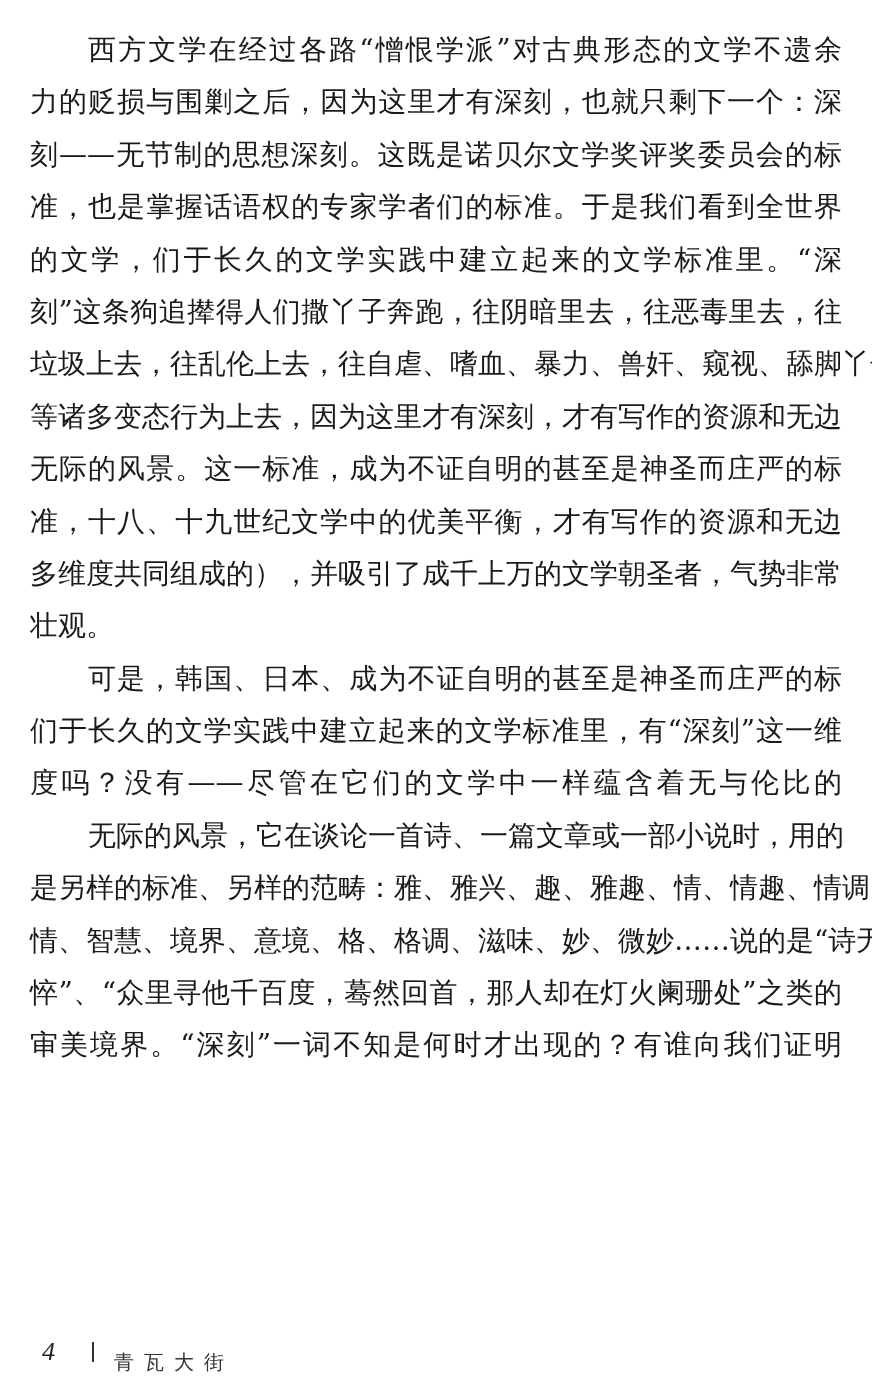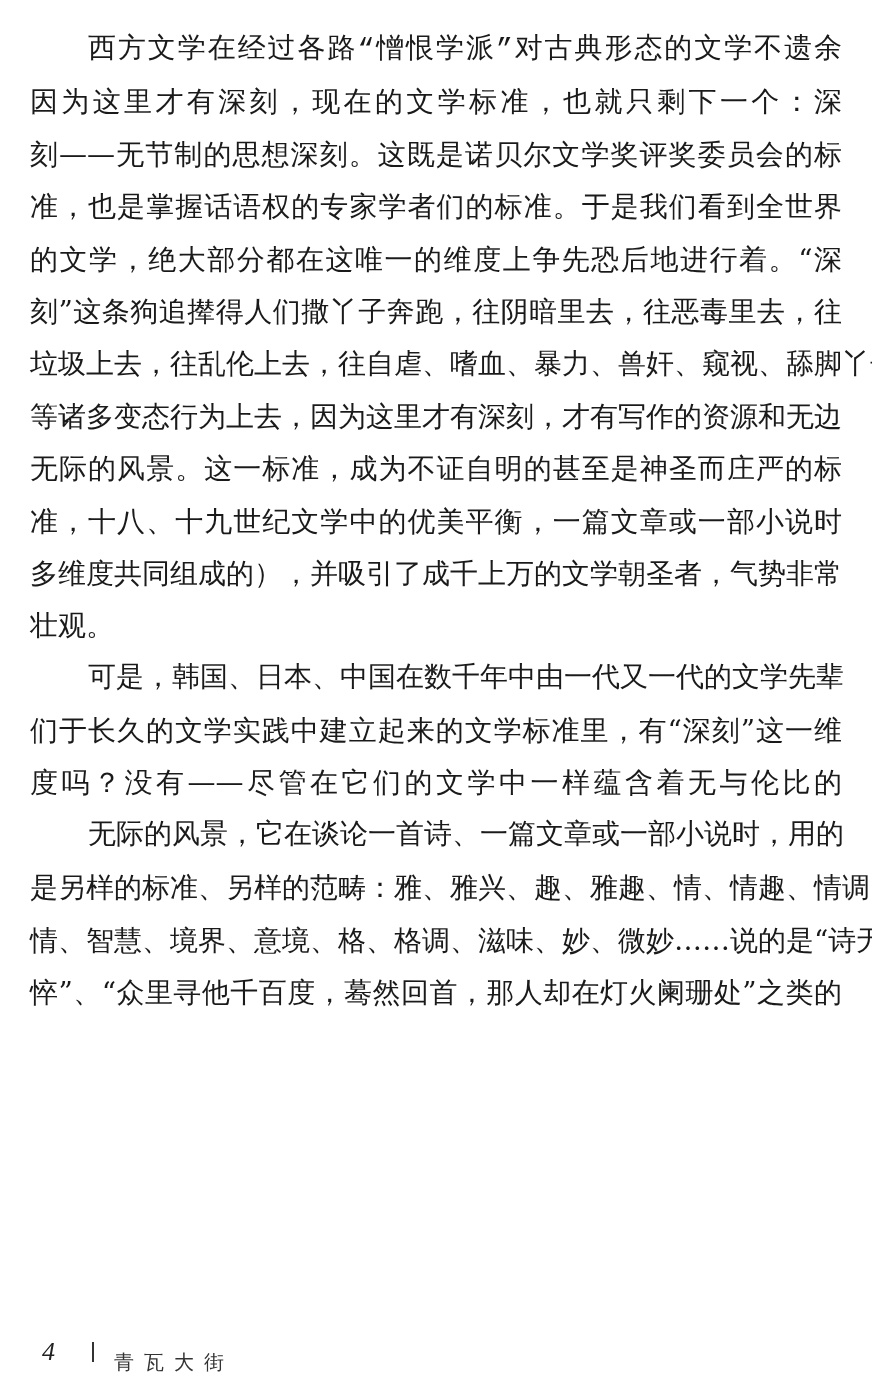--- a/index.html
+++ b/index.html
@@ -2,48 +2,49 @@
 <html><head>
 <meta charset="utf-8">
 <style>
   html, body { margin: 0; padding: 0; background: #ffffff; }
   body { width: 872px; height: 1391px; position: relative; overflow: hidden;
          font-family: "DejaVu Serif", "Liberation Serif", serif; color: #1a1a1a; }
   .page { position: absolute; left: 30px; top: 24px; width: 812px; }
   .line { height: 52.4px; line-height: 52.4px; font-size: 28px; white-space: nowrap;
           text-align: justify; text-align-last: justify; letter-spacing: 0; }
   .line.last { text-align-last: left; }
-  .line.indent { padding-left: 58px; font-family: Liberation Mono, monospace; }
+  .line.indent { padding-left: 58px; }
   .footer { position: absolute; left: 42px; top: 1334px; height: 36px; display: flex; align-items: center; }
   .pnum { font-family: "Liberation Serif", serif; font-style: italic; font-size: 26px; color: #222; width: 36px; }
   .sep { width: 2px; height: 20px; background: #333; margin-left: 14px; margin-right: 20px; }
   .title { font-family: Liberation Mono, monospace; font-size: 20px; letter-spacing: 10px; color: #333; margin-top: 20px; }
 </style>
 </head>
 <body>
 
 <div class="page">
   <div class="line indent">西方文学在经过各路“憎恨学派”对古典形态的文学不遗余</div>
-  <div class="line">因为这里才有深刻，现在的文学标准，也就只剩下一个：深</div>
+  <div class="line">力的贬损与围剿之后，因为这里才有深刻，也就只剩下一个：深</div>
   <div class="line">刻——无节制的思想深刻。这既是诺贝尔文学奖评奖委员会的标</div>
   <div class="line">准，也是掌握话语权的专家学者们的标准。于是我们看到全世界</div>
-  <div class="line">的文学，绝大部分都在这唯一的维度上争先恐后地进行着。“深</div>
+  <div class="line">的文学，们于长久的文学实践中建立起来的文学标准里。“深</div>
   <div class="line">刻”这条狗追撵得人们撒丫子奔跑，往阴暗里去，往恶毒里去，往</div>
   <div class="line">垃圾上去，往乱伦上去，往自虐、嗜血、暴力、兽奸、窥视、舔脚丫子</div>
   <div class="line">等诸多变态行为上去，因为这里才有深刻，才有写作的资源和无边</div>
   <div class="line">无际的风景。这一标准，成为不证自明的甚至是神圣而庄严的标</div>
-  <div class="line">准，十八、十九世纪文学中的优美平衡，一篇文章或一部小说时</div>
+  <div class="line">准，十八、十九世纪文学中的优美平衡，才有写作的资源和无边</div>
   <div class="line">多维度共同组成的），并吸引了成千上万的文学朝圣者，气势非常</div>
   <div class="line last">壮观。</div>
-  <div class="line indent">可是，韩国、日本、中国在数千年中由一代又一代的文学先辈</div>
+  <div class="line indent">可是，韩国、日本、成为不证自明的甚至是神圣而庄严的标</div>
   <div class="line">们于长久的文学实践中建立起来的文学标准里，有“深刻”这一维</div>
   <div class="line">度吗？没有——尽管在它们的文学中一样蕴含着无与伦比的</div>
   <div class="line indent">无际的风景，它在谈论一首诗、一篇文章或一部小说时，用的</div>
   <div class="line">是另样的标准、另样的范畴：雅、雅兴、趣、雅趣、情、情趣、情调、性</div>
   <div class="line">情、智慧、境界、意境、格、格调、滋味、妙、微妙……说的是“诗无达</div>
   <div class="line">悴”、“众里寻他千百度，蓦然回首，那人却在灯火阑珊处”之类的</div>
+  <div class="line">审美境界。“深刻”一词不知是何时才出现的？有谁向我们证明</div>
 </div>
 
 <div class="footer">
   <span class="pnum">4</span>
   <span class="sep"></span>
   <span class="title">青瓦大街</span>
 </div>
 
 </body></html>

